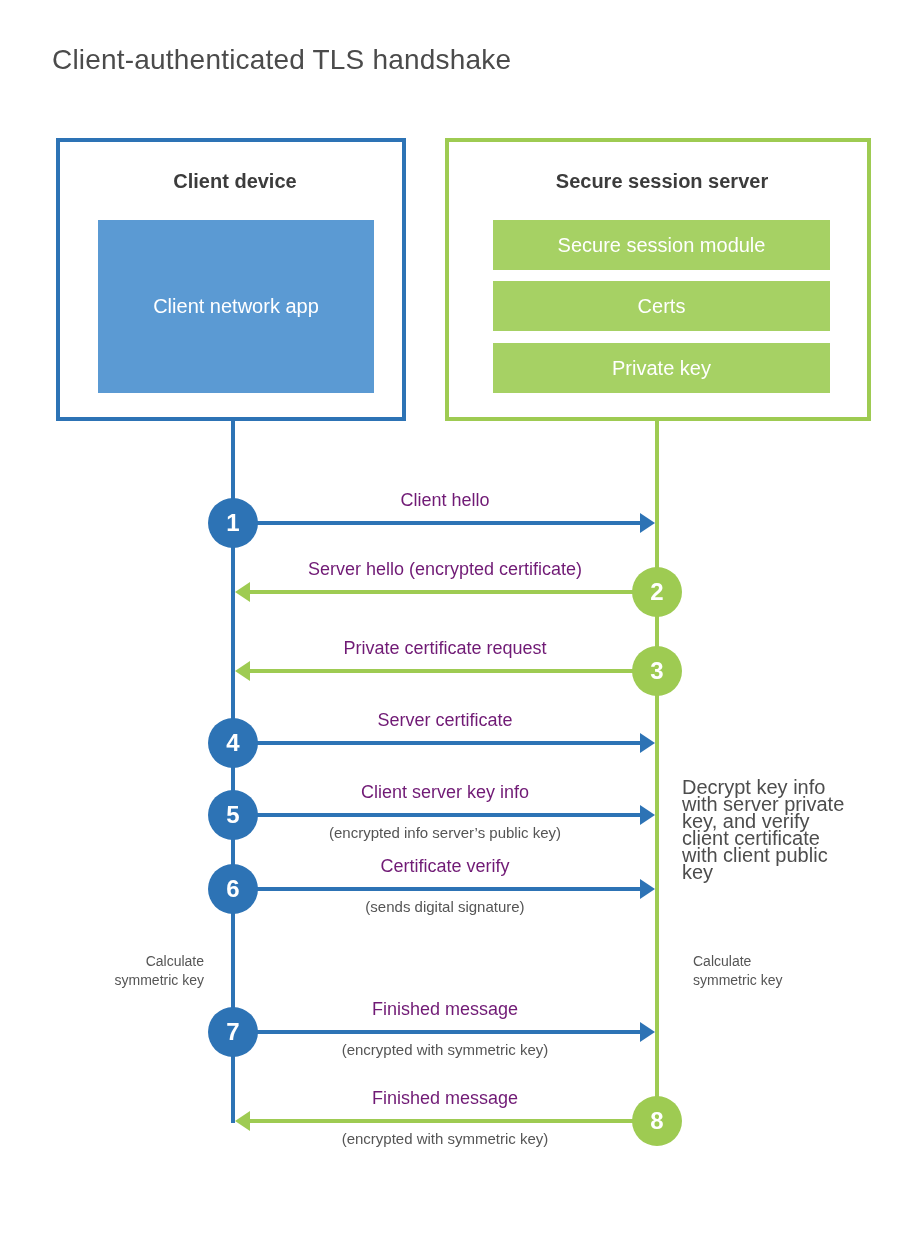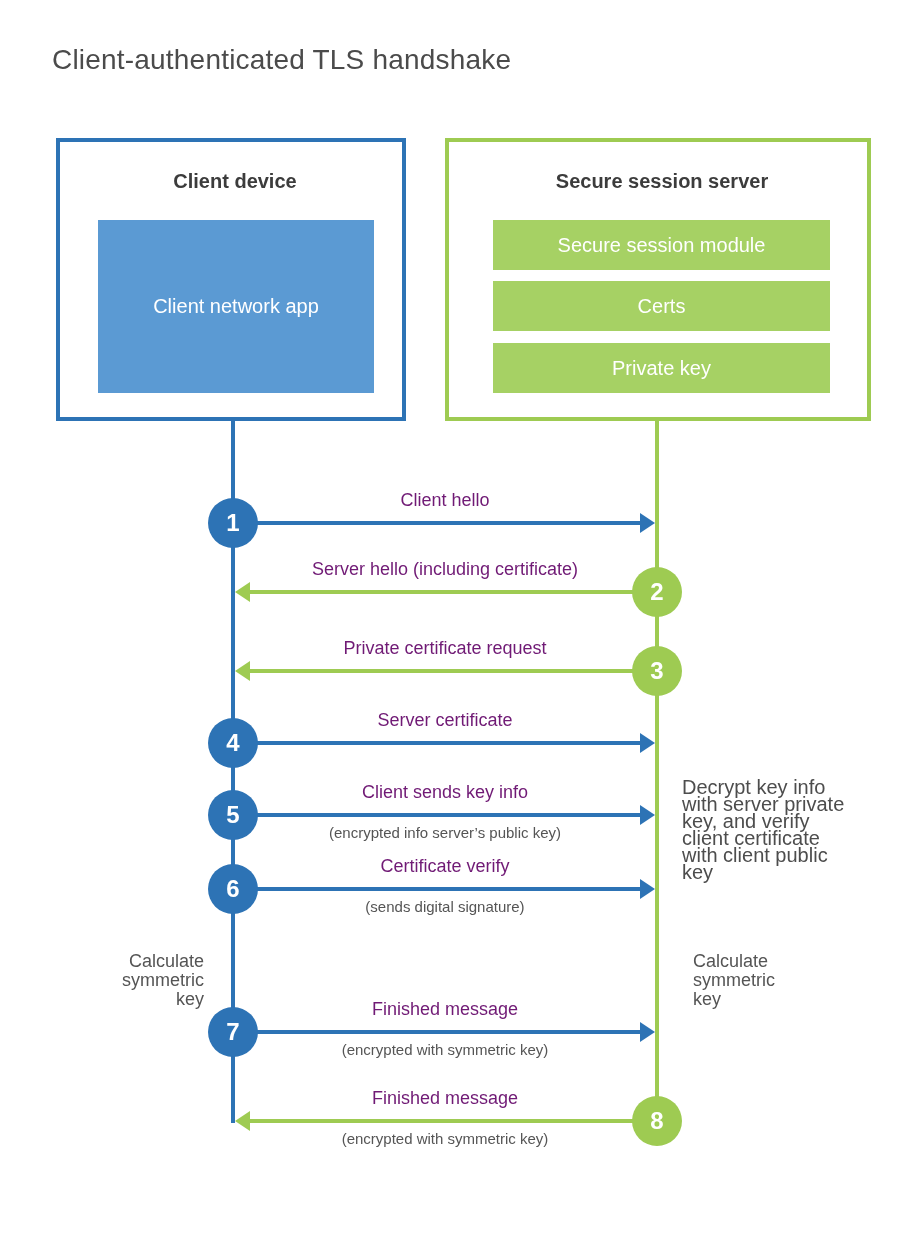--- a/index.html
+++ b/index.html
@@ -76,21 +76,21 @@
     border-top: 10px solid transparent; border-bottom: 10px solid transparent;
     border-right: 15px solid #9ecb52;
   }
   
   .side-note {
     position: absolute; left: 666px; top: 763px; width: 168px;
     font-size: 20px; line-height: 17px; color: #4d4d4d;
   }
   .calc-note {
     position: absolute; top: 936px;
-    font-size: 18px; line-height: 19px; color: #555555;
+    font-size: 14px; line-height: 19px; color: #555555;
   }
   .calc-note.left  { left: 93px;  width: 95px;  text-align: right; }
   .calc-note.right { left: 677px; width: 98px;  text-align: left; }
 </style>
 </head>
 <body>
 
 <div class="canvas">
 
   <div class="title">Client-authenticated TLS handshake</div>
@@ -113,42 +113,42 @@
   <div class="lifeline green"></div>
 
   <div>
     <div class="msg-label" style="top:474px">Client hello</div>
     <div class="shaft blue" style="left:217px; top:505px; width:408px"></div>
     <div class="head-right" style="left:624px; top:497px"></div>
     <div class="circle blue" style="left:192px; top:482px">1</div>
   </div>
 
   <div>
-    <div class="msg-label" style="top:543px">Server hello (including certificate)</div>
+    <div class="msg-label" style="top:543px">Server hello (encrypted certificate)</div>
     <div class="shaft green" style="left:233px; top:574px; width:408px"></div>
     <div class="head-left" style="left:219px; top:566px"></div>
     <div class="circle green" style="left:616px; top:551px">2</div>
   </div>
 
   <div>
     <div class="msg-label" style="top:622px">Private certificate request</div>
     <div class="shaft green" style="left:233px; top:653px; width:408px"></div>
     <div class="head-left" style="left:219px; top:645px"></div>
     <div class="circle green" style="left:616px; top:630px">3</div>
   </div>
 
   <div>
     <div class="msg-label" style="top:694px">Server certificate</div>
     <div class="shaft blue" style="left:217px; top:725px; width:408px"></div>
     <div class="head-right" style="left:624px; top:717px"></div>
     <div class="circle blue" style="left:192px; top:702px">4</div>
   </div>
 
   <div>
-    <div class="msg-label" style="top:766px">Client sends key info</div>
+    <div class="msg-label" style="top:766px">Client server key info</div>
     <div class="shaft blue" style="left:217px; top:797px; width:408px"></div>
     <div class="head-right" style="left:624px; top:789px"></div>
     <div class="circle blue" style="left:192px; top:774px">5</div>
     <div class="msg-sub" style="top:808px">(encrypted info server’s public key)</div>
   </div>
 
   <div>
     <div class="msg-label" style="top:840px">Certificate verify</div>
     <div class="shaft blue" style="left:217px; top:871px; width:408px"></div>
     <div class="head-right" style="left:624px; top:863px"></div>

